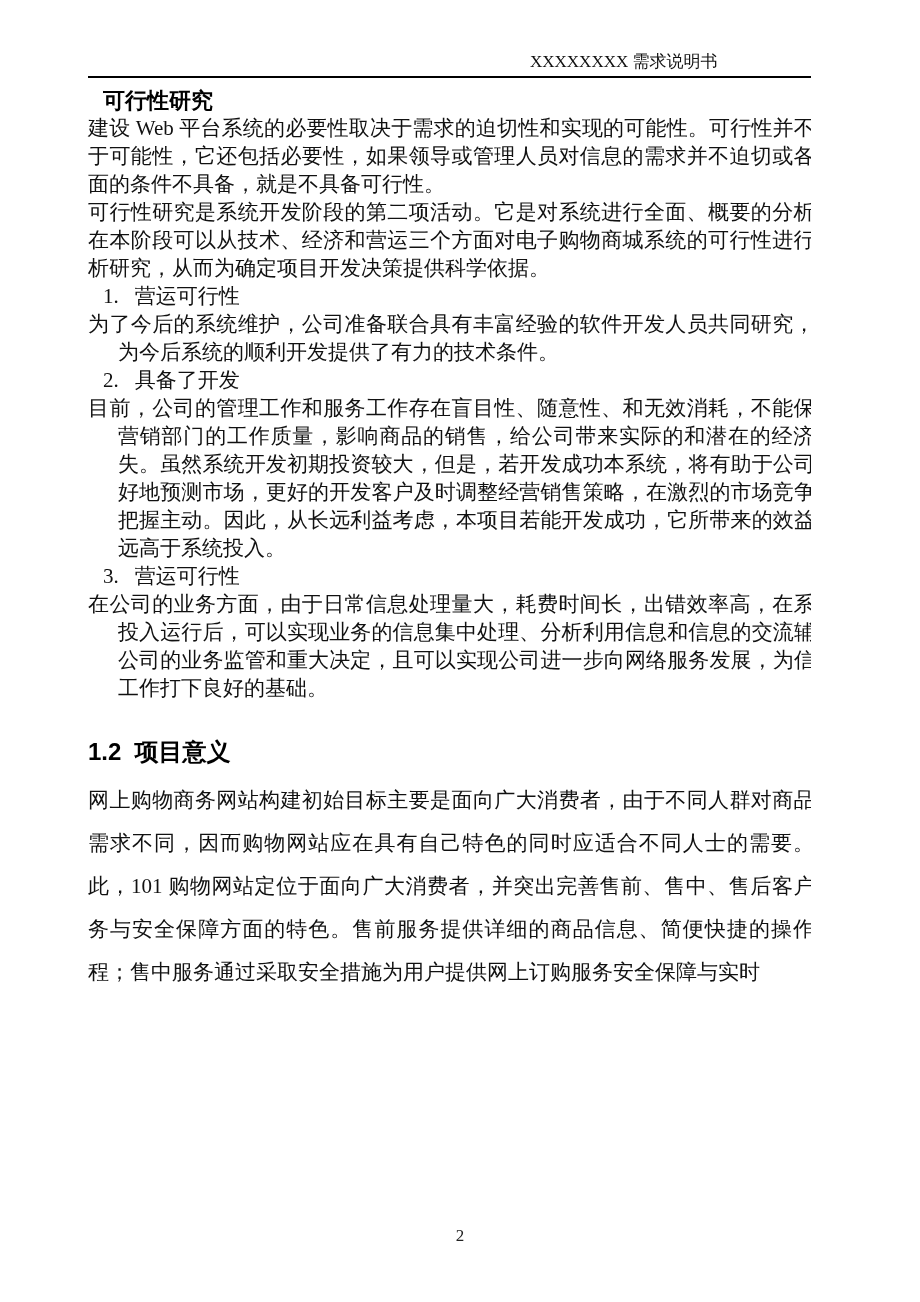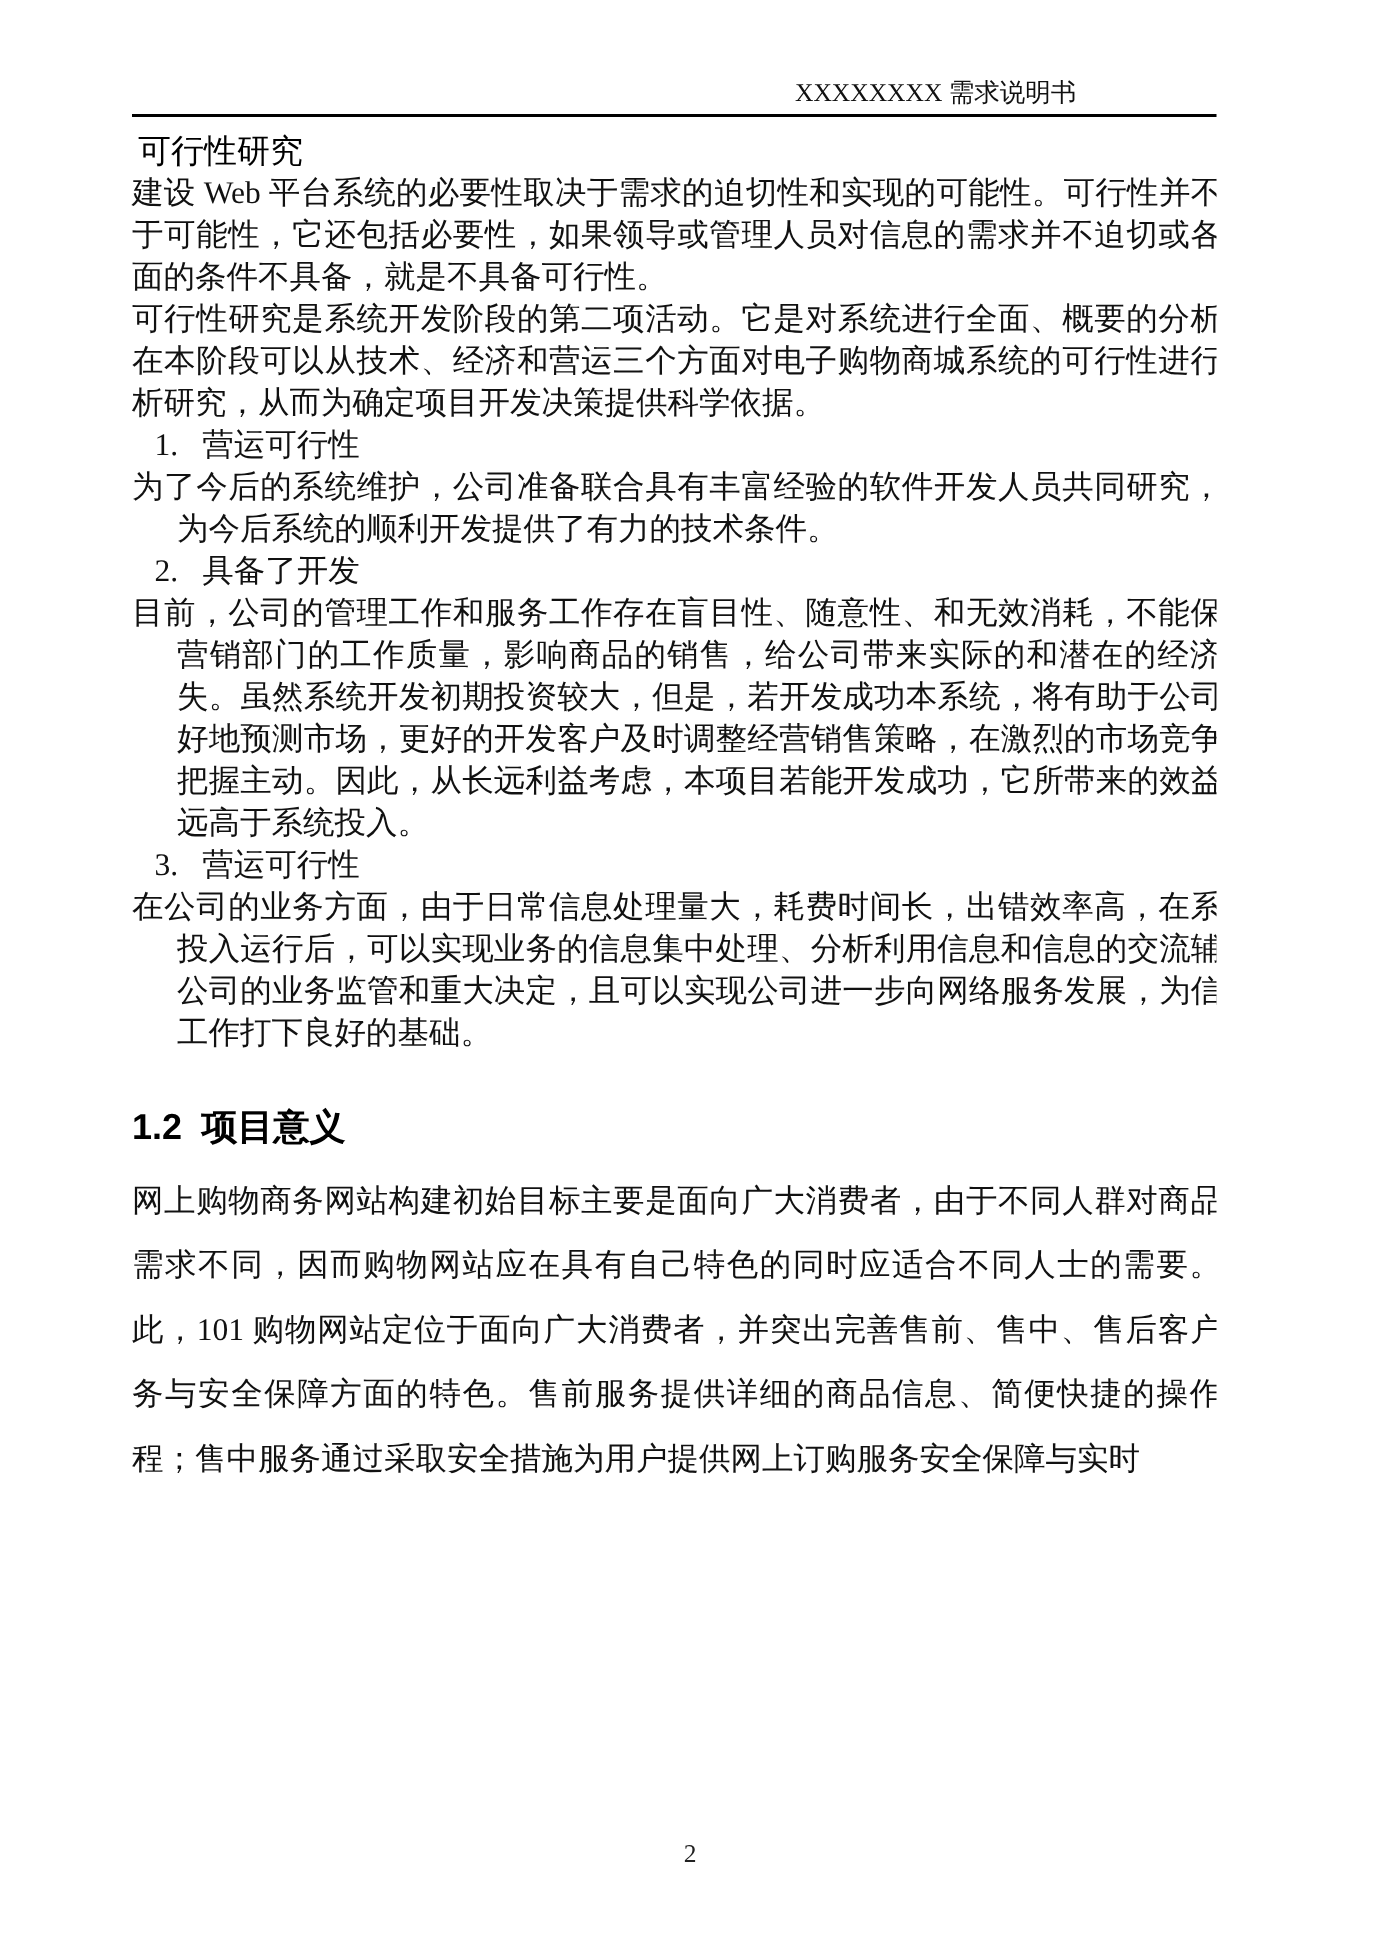--- a/index.html
+++ b/index.html
@@ -30,23 +30,23 @@
   }
   .doc-header-text {
     margin-left: 442px;
     font-size: 17px;
     line-height: 20px;
     white-space: nowrap;
     color: #111111;
   }
   
   .h-feasibility {
-    margin: 9px 0 0 4px;
+    margin: 9px 0 0 15px;
     font-family: "Liberation Sans", "DejaVu Sans", sans-serif;
-    font-weight: normal;
+    font-weight: bold;
     font-size: 22px;
     line-height: 27px;
     color: #000000;
   }
   .h-section {
     margin: 36px 0 0 0;
     font-family: Liberation Sans, sans-serif;
     font-weight: bold;
     font-size: 24px;
     line-height: 28px;

